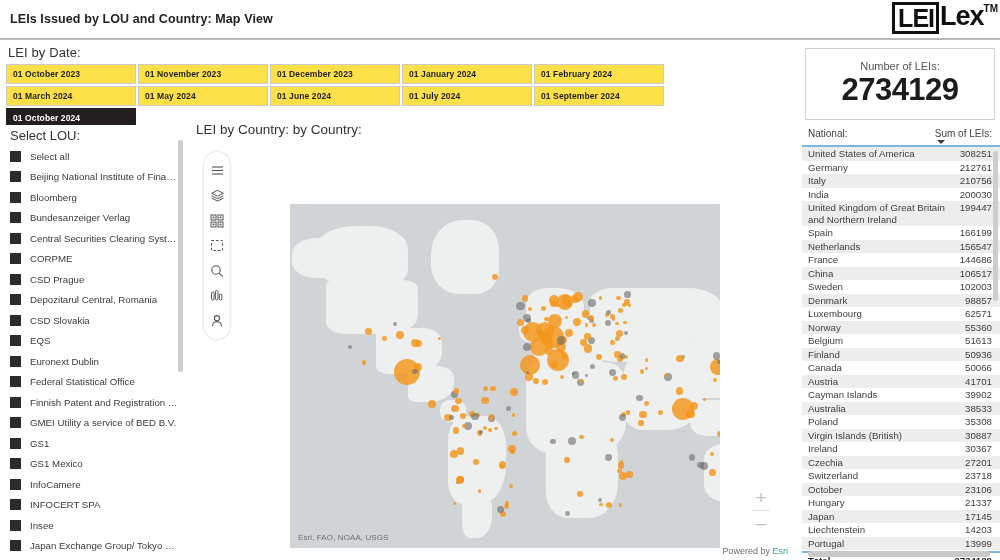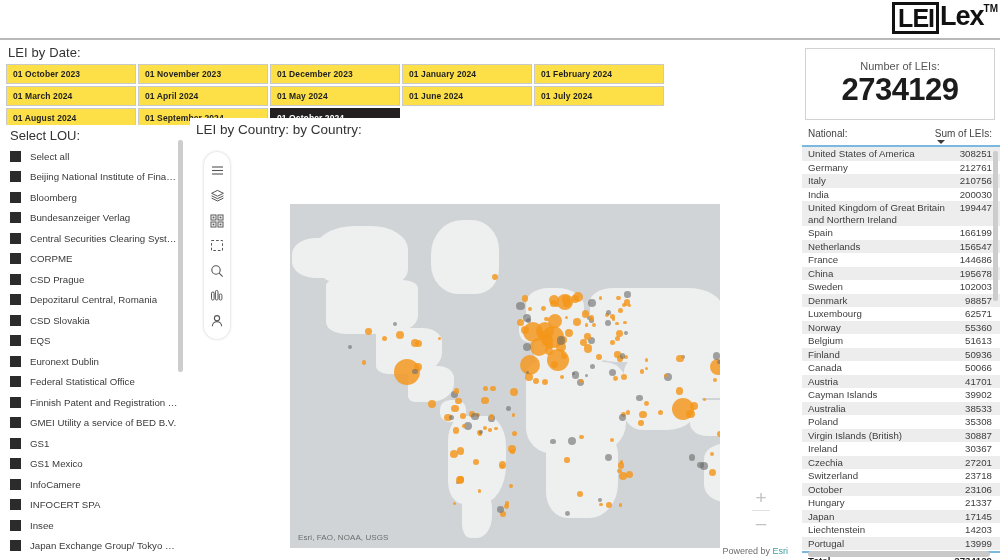--- a/index.html
+++ b/index.html
@@ -166,41 +166,40 @@
     position: absolute; left: 6px; bottom: 3px; width: 182px; height: 6px;
     background: #c9c9c9; border-radius: 3px; cursor: pointer;
   }
 </style>
 </head>
 <body>
 
 <div class="app">
 
   <div class="titlebar">
+    <div class="title-text">LEIs Issued by LOU and Country: Map View</div>
     <div class="logo">
       <span class="logo-lei"><span>LEI</span></span>
       <span class="logo-lex">Lex</span>
       <span class="logo-tm">TM</span>
     </div>
   </div>
 
   <div class="datepanel">
     <div class="datepanel-label">LEI by Date:</div>
     <div class="date-grid" id="date-grid">
         <div class="date-btn">01 October 2023</div>
         <div class="date-btn">01 November 2023</div>
         <div class="date-btn">01 December 2023</div>
         <div class="date-btn">01 January 2024</div>
         <div class="date-btn">01 February 2024</div>
         <div class="date-btn">01 March 2024</div>
-        <div class="date-btn">01 April 2024</div>
         <div class="date-btn">01 May 2024</div>
         <div class="date-btn">01 June 2024</div>
         <div class="date-btn">01 July 2024</div>
-        <div class="date-btn">01 August 2024</div>
         <div class="date-btn">01 September 2024</div>
         <div class="date-btn selected">01 October 2024</div>
       </div>
   </div>
 
   <div class="kpi">
     <div class="kpi-label">Number of LEIs:</div>
     <div class="kpi-value">2734129</div>
   </div>
 
@@ -628,21 +627,21 @@
         <div class="tr alt">
           <div class="td-country">Netherlands</div>
           <div class="td-sum">156547</div>
         </div>
         <div class="tr">
           <div class="td-country">France</div>
           <div class="td-sum">144686</div>
         </div>
         <div class="tr alt">
           <div class="td-country">China</div>
-          <div class="td-sum">195678</div>
+          <div class="td-sum">106517</div>
         </div>
         <div class="tr">
           <div class="td-country">Sweden</div>
           <div class="td-sum">102003</div>
         </div>
         <div class="tr alt">
           <div class="td-country">Denmark</div>
           <div class="td-sum">98857</div>
         </div>
         <div class="tr">

